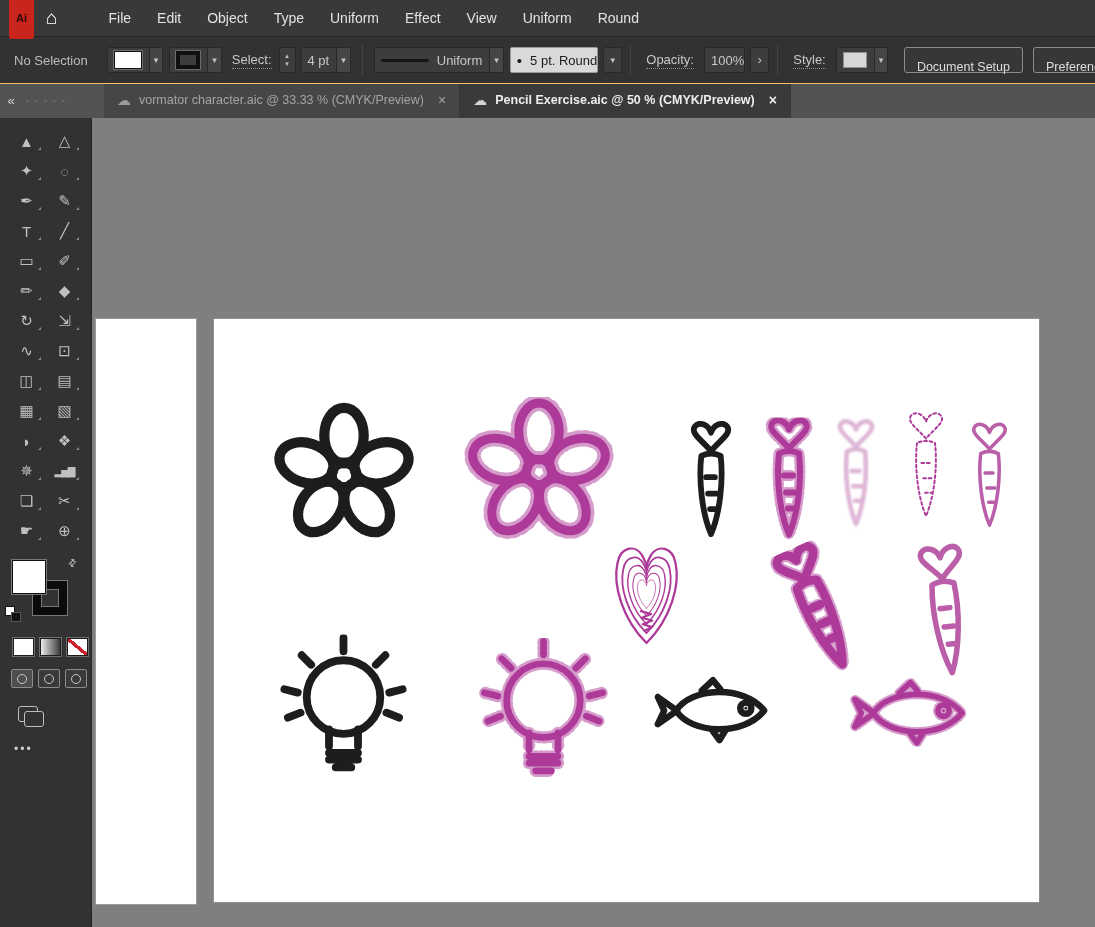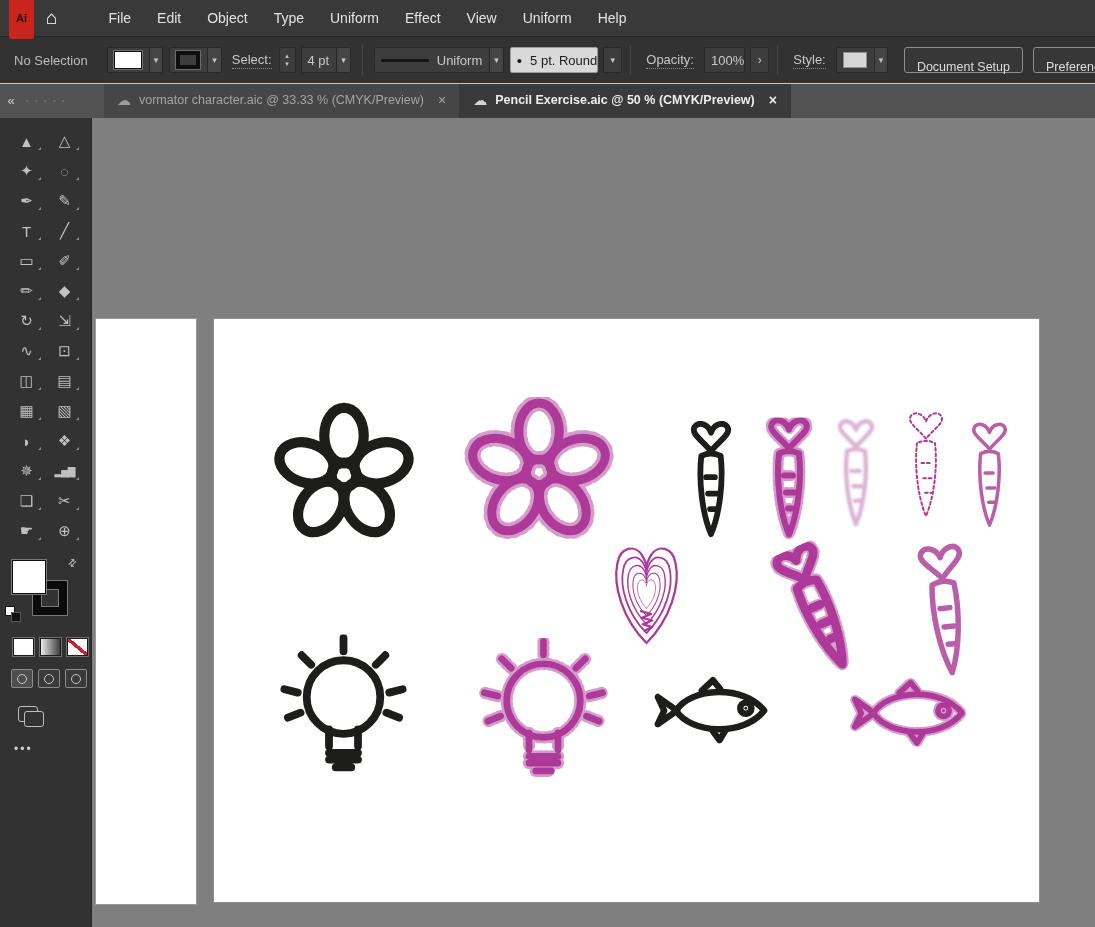--- a/index.html
+++ b/index.html
@@ -128,21 +128,21 @@
     <div class="home">⌂</div>
     <nav class="menus">
       <span class="mi">File</span>
       <span class="mi">Edit</span>
       <span class="mi">Object</span>
       <span class="mi">Type</span>
       <span class="mi">Uniform</span>
       <span class="mi">Effect</span>
       <span class="mi">View</span>
       <span class="mi">Uniform</span>
-      <span class="mi">Help</span>
+      <span class="mi">Round</span>
     </nav>
   </header>
 
   <div class="controlbar">
     <span class="status">No Selection</span>
     <div class="combo">
       <span class="fillsw"></span>
       <span class="chevbox">▾</span>
     </div>
     <div class="combo">

